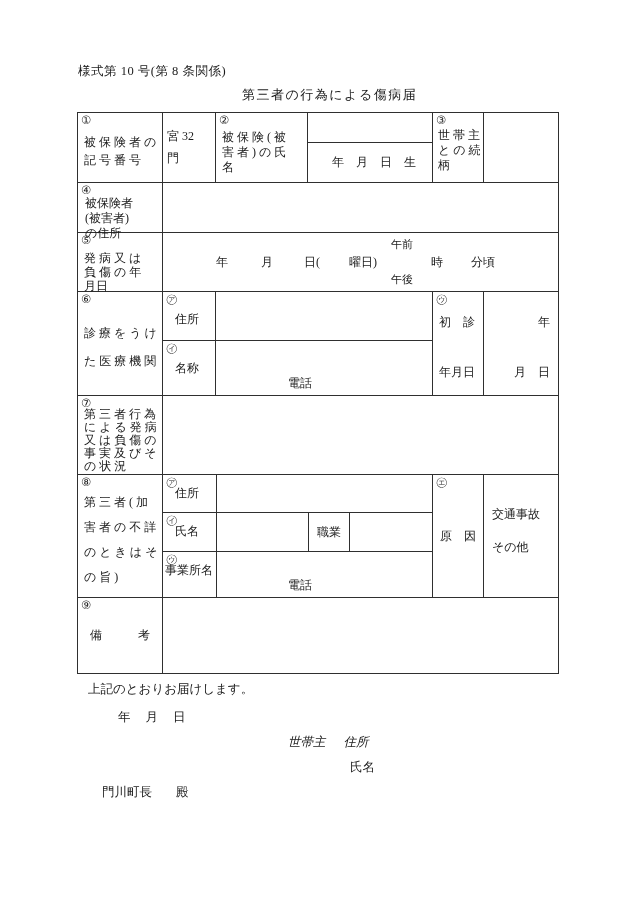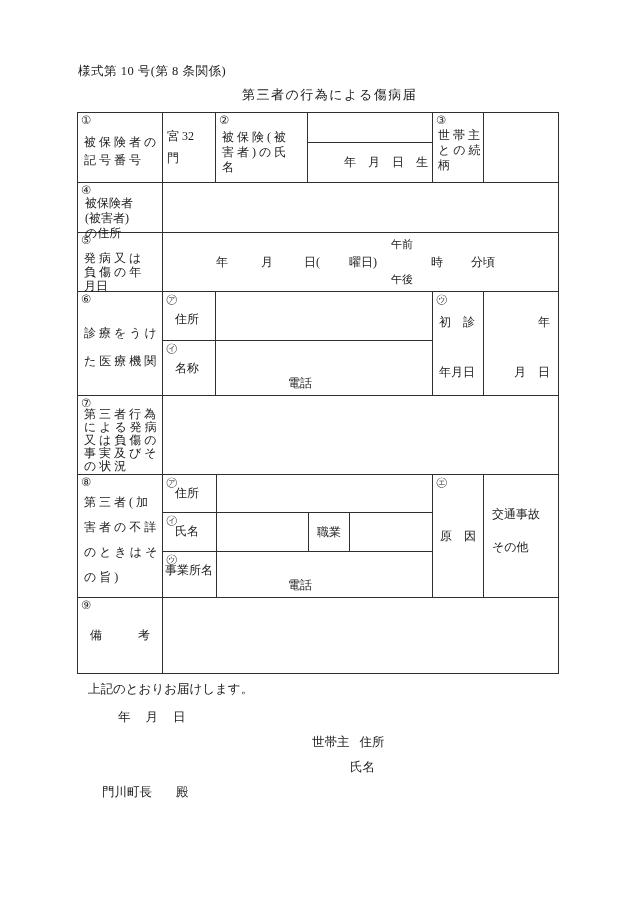--- a/index.html
+++ b/index.html
@@ -25,21 +25,21 @@
 
   .lbl-1 { padding:20px 0 0 6px; line-height:18px; }
   .val-sym { padding:12px 0 0 4px; line-height:22px; white-space:pre-line; }
   .lbl-2 { padding:17px 0 0 6px; line-height:15px; }
   .lbl-3 { padding:15px 0 0 5px; line-height:15px; }
   .lbl-4 { padding:13px 0 0 7px; line-height:15px; }
   .lbl-5 { padding:18px 0 0 6px; line-height:14px; }
   .lbl-7 { padding:12px 0 0 6px; line-height:13px; }
   .lbl-8 { padding:15px 0 0 6px; line-height:25px; }
 
-  .birthcell { display:flex; align-items:center; justify-content:flex-end; padding-right:4px; }
+  .birthcell { display:flex; align-items:center; justify-content:flex-end; padding-right:16px; }
   .tok { position:absolute; top:50%; transform:translateY(-50%); white-space:pre; }
   .ampm { font-size:11px; line-height:11.5px; text-align:left; }
 
   .sublbl { position:absolute; left:12px; top:19px; white-space:pre; }
   .sublbl-tight { left:2px; }
   .l6a { position:absolute; left:6px; top:33px; white-space:pre; }
   .l6b { position:absolute; left:6px; top:61px; white-space:pre; }
   .fv1 { position:absolute; left:6px; top:22px; white-space:pre; }
   .fv2 { position:absolute; left:6px; top:72px; white-space:pre; }
   .fvr1 { position:absolute; right:8px; top:22px; white-space:pre; }
@@ -205,21 +205,21 @@
 </div>
 
 <div class="abs foot" style="left:88px;top:681px;">上記のとおりお届けします。</div>
 
 <div class="abs foot flex" style="left:118px;top:709px;gap:15px;">
   <span>年</span>
   <span>月</span>
   <span>日</span>
 </div>
 
-<div class="abs foot flex" style="left:312px;top:734px;gap:10px;">
+<div class="abs foot flex" style="left:288px;top:734px;gap:18px;font-style:italic;">
   <span>世帯主</span>
   <span>住所</span>
 </div>
 
 <div class="abs foot" style="left:350px;top:759px;">氏名</div>
 
 <div class="abs foot flex" style="left:102px;top:784px;gap:24px;">
   <span>門川町長</span>
   <span>殿</span>
 </div>

